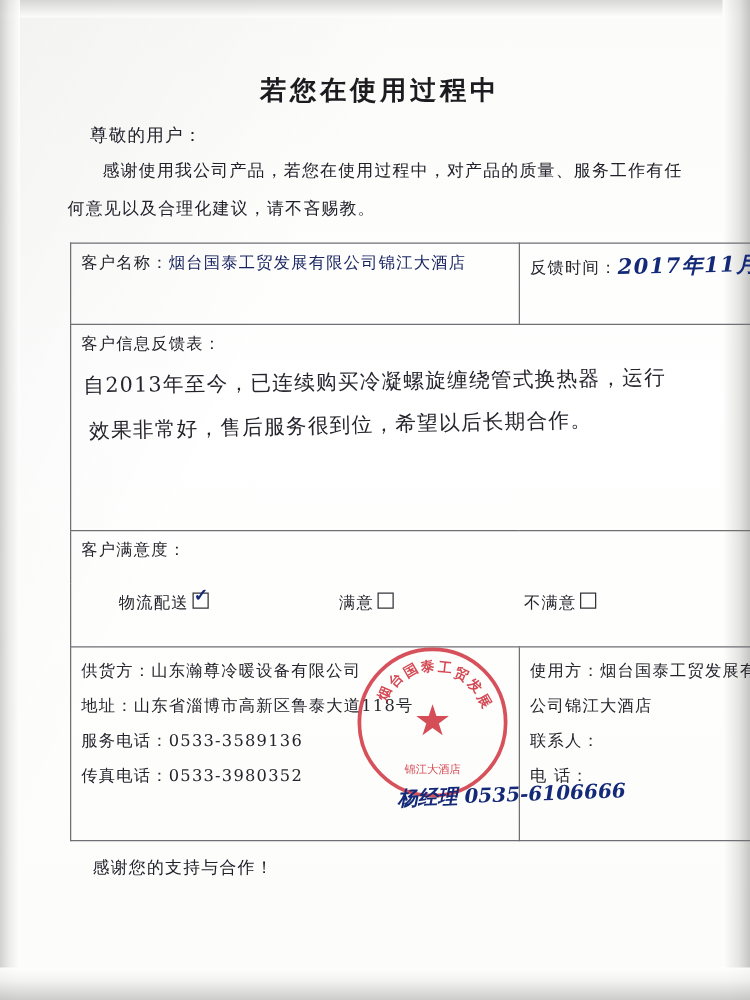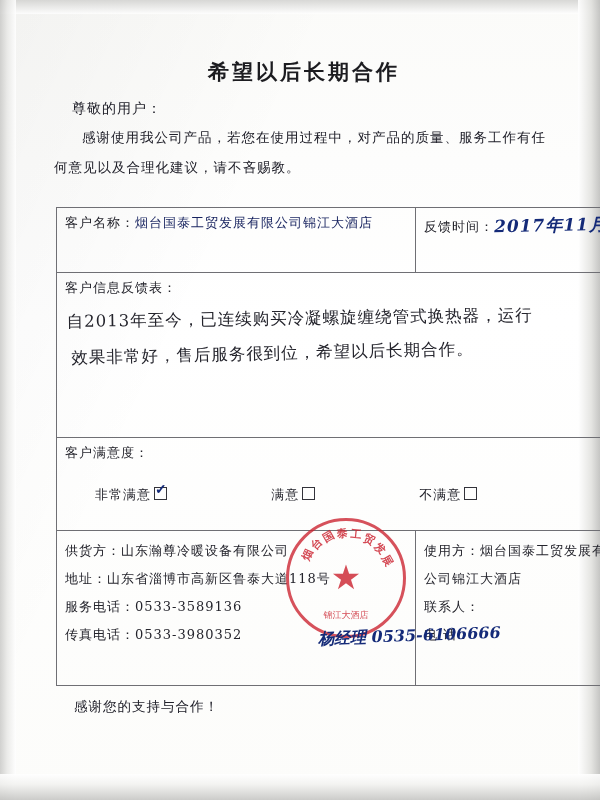--- a/index.html
+++ b/index.html
@@ -68,21 +68,21 @@
     color: #20202a;
     margin: 6px 0 2px 18px;
     letter-spacing: 1px;
   }
   .intro {
     font-family: "DejaVu Serif", serif;
     font-size: 13.5px;
     color: #20202a;
     line-height: 30px;
     letter-spacing: 1px;
-    margin: 4px 0 25px 0;
+    margin: 4px 0 12px 0;
     text-indent: 28px;
     padding-right: 6px;
   }
 
   table.form {
     width: 580px;
     border-collapse: collapse;
     table-layout: fixed;
     margin-left: 2px;
   }
@@ -239,21 +239,21 @@
 <body>
 
 <div class="page">
   <div class="edge-top"></div>
   <div class="edge-left"></div>
   <div class="edge-right"></div>
   <div class="edge-bottom"></div>
 
   <div class="doc">
 
-    <div class="title">希望以后长期合作</div>
+    <div class="title">若您在使用过程中</div>
 
     <div class="salutation">尊敬的用户：</div>
     <div class="intro">感谢使用我公司产品，若您在使用过程中，对产品的质量、服务工作有任何意见以及合理化建议，请不吝赐教。</div>
 
     <table class="form">
       <colgroup>
         <col style="width:62%">
         <col style="width:38%">
       </colgroup>
       <tbody>
@@ -278,21 +278,21 @@
         </tr>
 
         <tr class="row-satis-label">
           <td colspan="2" style="border-bottom:none;">
             <span>客户满意度：</span>
           </td>
         </tr>
 
         <tr class="row-satis-opts">
           <td colspan="2" class="satis-opts" style="border-top:none;">
-            <span class="opt"><span>非常满意</span><span class="checkbox checked"></span></span>
+            <span class="opt"><span>物流配送</span><span class="checkbox checked"></span></span>
             <span class="opt"><span>满意</span><span class="checkbox"></span></span>
             <span class="opt"><span>不满意</span><span class="checkbox"></span></span>
           </td>
         </tr>
 
         <tr class="row-supplier">
           <td class="supplier-col" style="width:50%">
             <div><span>供货方：</span><span>山东瀚尊冷暖设备有限公司</span></div>
             <div><span>地址：</span><span>山东省淄博市高新区鲁泰大道118号</span></div>
             <div><span>服务电话：</span><span>0533-3589136</span></div>

